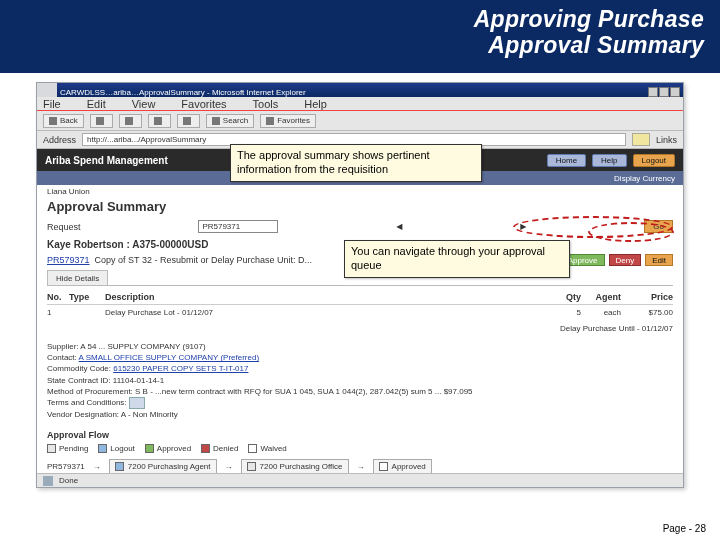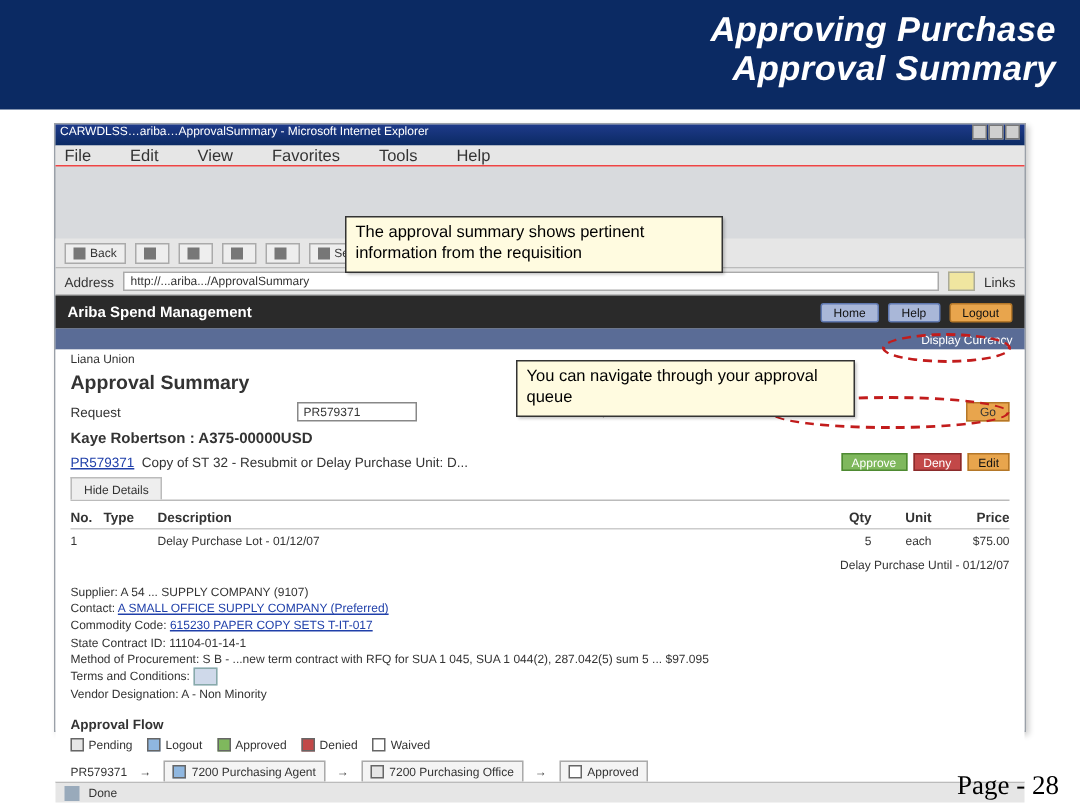--- a/index.html
+++ b/index.html
@@ -31,45 +31,45 @@
     border: 1px solid #9aa0a8;
     box-shadow: 2px 2px 4px rgba(0,0,0,.2);
     font-size: 9px;
     color: #333;
   }
   .titlebar {
     height: 14px;
     background: linear-gradient(#1e3a8a,#0b2a63);
     color: #fff;
     display: flex;
-    align-items: flex-start;
+    align-items: flex-end;
     justify-content: space-between;
     padding: 0 3px;
     font-size: 8px;
+    margin-left: 20px;
   }
   .titlebar .win-btns { display: flex; gap: 1px; }
   .titlebar .win-btns span {
     width: 10px; height: 10px; background: #cfcfcf; border: 1px solid #777;
     display:inline-block;
   }
   .menubar {
     height: 14px;
     background: #e6e6e6;
     display: flex; gap: 26px;
     padding: 0 6px; align-items: center;
     border-bottom: 1px solid #ef4444;
     font-size: 11px;
   }
   .toolbar {
     height: 20px;
     background: #e6e6e6;
     display: flex; align-items: center; gap: 6px;
     padding: 0 6px;
     border-bottom: 1px solid #bbb;
-    margin-top: 48px;
   }
   .toolbar .tbtn {
     height: 14px;
     padding: 0 5px;
     background: #eee;
     border: 1px solid #aaa;
     font-size: 8px;
     display:flex;align-items:center;
   }
   .tbtn .ico {
@@ -176,21 +176,21 @@
   }
   .callout1{left:230px;top:144px;width:252px;}
   .callout2{left:344px;top:240px;width:226px;}
   .dashed-oval2{
     position:absolute;
     left:588px;top:222px;
     width:86px;height:20px;border:2px dashed #c21c1c;border-radius:50%;
     pointer-events:none;
   }
   .footer{
-    position:absolute;right:14px;bottom:6px;font-size:18px;font-family:Liberation Serif, serif;
+    position:absolute;right:14px;bottom:6px;font-size:10px;
   }
 </style>
 </head>
 <body>
 
 <div class="slide-header">
   <div>Approving Purchase</div>
   <div>Approval Summary</div>
 </div>
 
@@ -292,21 +292,21 @@
 
     <div class="tabs">
       <div class="tab">Hide Details</div>
     </div>
 
     <div class="thead">
       <span class="c1">No.</span>
       <span class="c2">Type</span>
       <span class="c3">Description</span>
       <span class="c4">Qty</span>
-      <span class="c5">Unit</span>
+      <span class="c5">Agent</span>
       <span class="c6">Price</span>
     </div>
     <div class="trow">
       <span class="c1">1</span>
       <span class="c2"></span>
       <span class="c3">Delay Purchase Lot - 01/12/07</span>
       <span class="c4">5</span>
       <span class="c5">each</span>
       <span class="c6">$75.00</span>
     </div>

